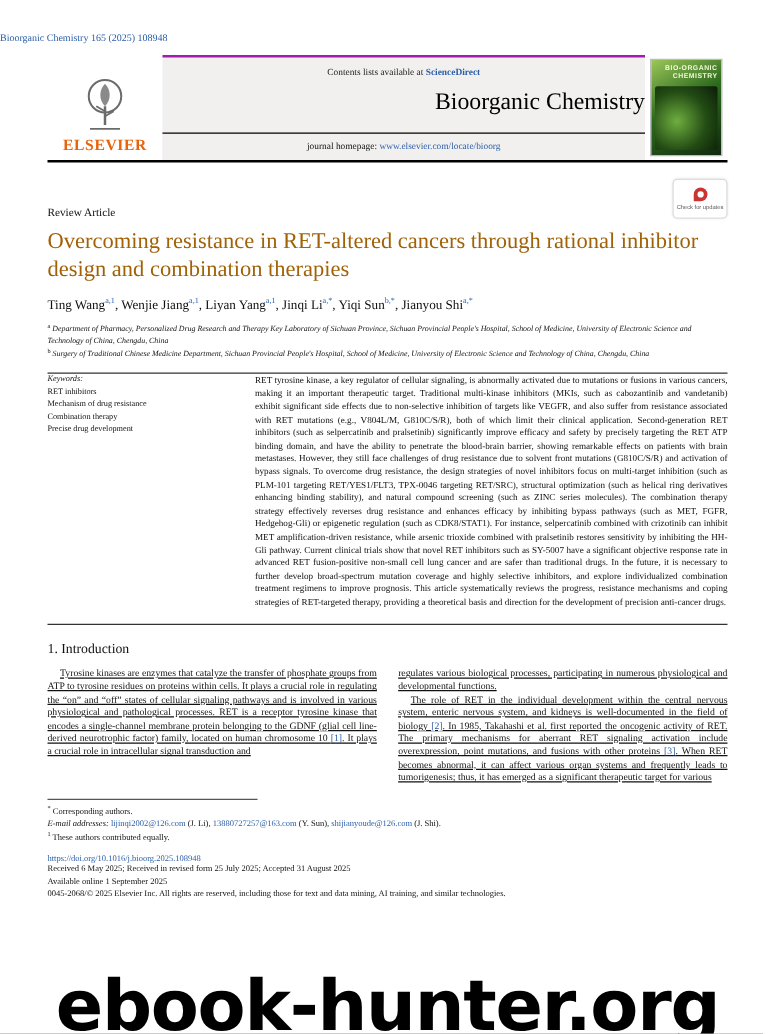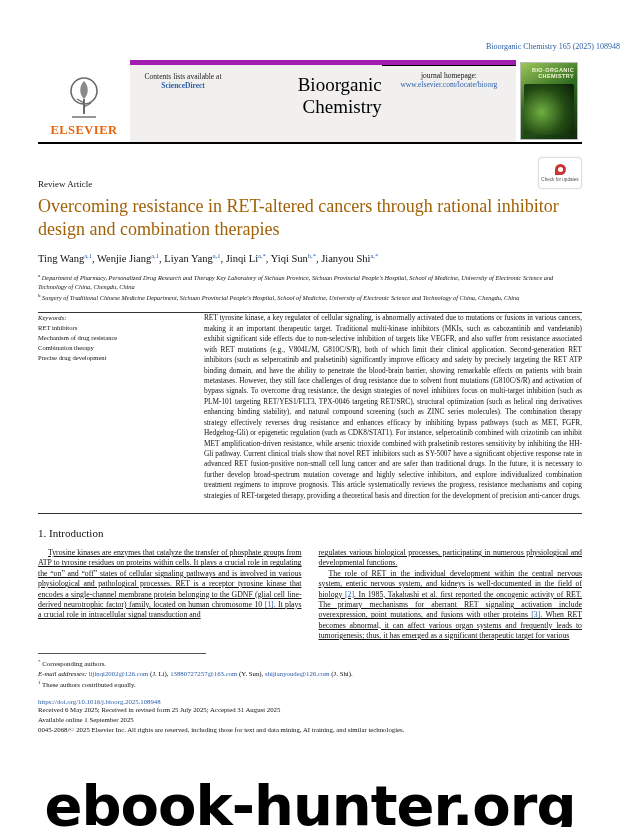--- a/index.html
+++ b/index.html
@@ -11,27 +11,27 @@
   html,body{background:#888;}
   .page{
     width:620px;height:827px;position:relative;background:#fff;
     margin:0 auto;overflow:hidden;
     font-family:"Liberation Serif","DejaVu Serif",serif;color:#111;
   }
   .inner{padding:0 38px;}
   a{cursor:pointer;text-decoration:none;}
   .link{color:var(--link-blue);}
   
-  .journal-ref{padding-top:42px;text-align:right;font-size:8px;}
+  .journal-ref{padding-top:26px;text-align:left;font-size:8px;}
   .journal-ref a{color:var(--link-blue);}
   
   .header-box{margin-top:9px;display:flex;align-items:stretch;border-bottom:2px solid #000;}
   .logo-col{width:92px;display:flex;flex-direction:column;align-items:center;justify-content:flex-end;padding:4px 6px;background:#fff;}
   .elsevier-word{font-size:12.5px;font-weight:bold;color:var(--elsevier-orange);letter-spacing:.5px;margin-top:2px;font-family:"Liberation Serif",serif;}
-  .center-col{flex:1;background:#f1f0ef;border-top:5px solid #a21caf;display:flex;flex-direction:row;}
+  .center-col{flex:1;background:#f1f0ef;border-top:2px solid #a21caf;display:flex;flex-direction:column;}
   .contents-line{font-size:7.5px;text-align:center;padding-top:7px;color:#222;}
   .contents-line .link{font-weight:bold;}
   .journal-title{font-size:19px;text-align:right;padding:9px 0 13px;color:#000;}
   .homepage-line{font-size:7.5px;text-align:center;border-top:1px solid #000;padding:5px 0 7px;background:#f1f0ef;}
   .cover-col{width:66px;display:flex;align-items:center;justify-content:center;padding:2px;}
   .cover{width:58px;height:78px;border:1px solid #bbb;
     background:linear-gradient(150deg,#9cc75a 0%,var(--cover-green) 45%,#10290e 100%);
     padding:4px 3px;display:flex;flex-direction:column;}
   .cover-title{font-family:"Liberation Sans",sans-serif;font-weight:bold;font-size:5.5px;line-height:1.15;color:#f2f7d8;text-align:right;letter-spacing:.4px;}
   .cover-art{flex:1;margin-top:4px;border-radius:2px;background:radial-gradient(circle at 35% 55%,#6fae3f 0%,#234c14 55%,#0a1c08 100%);}

